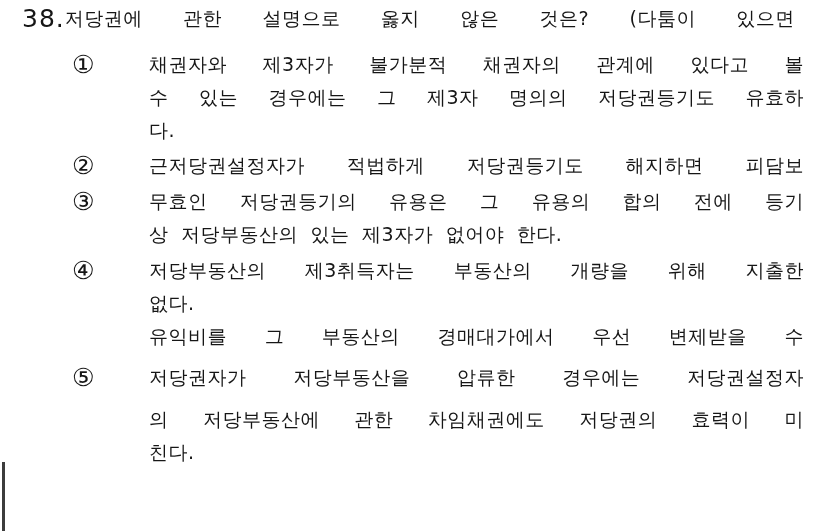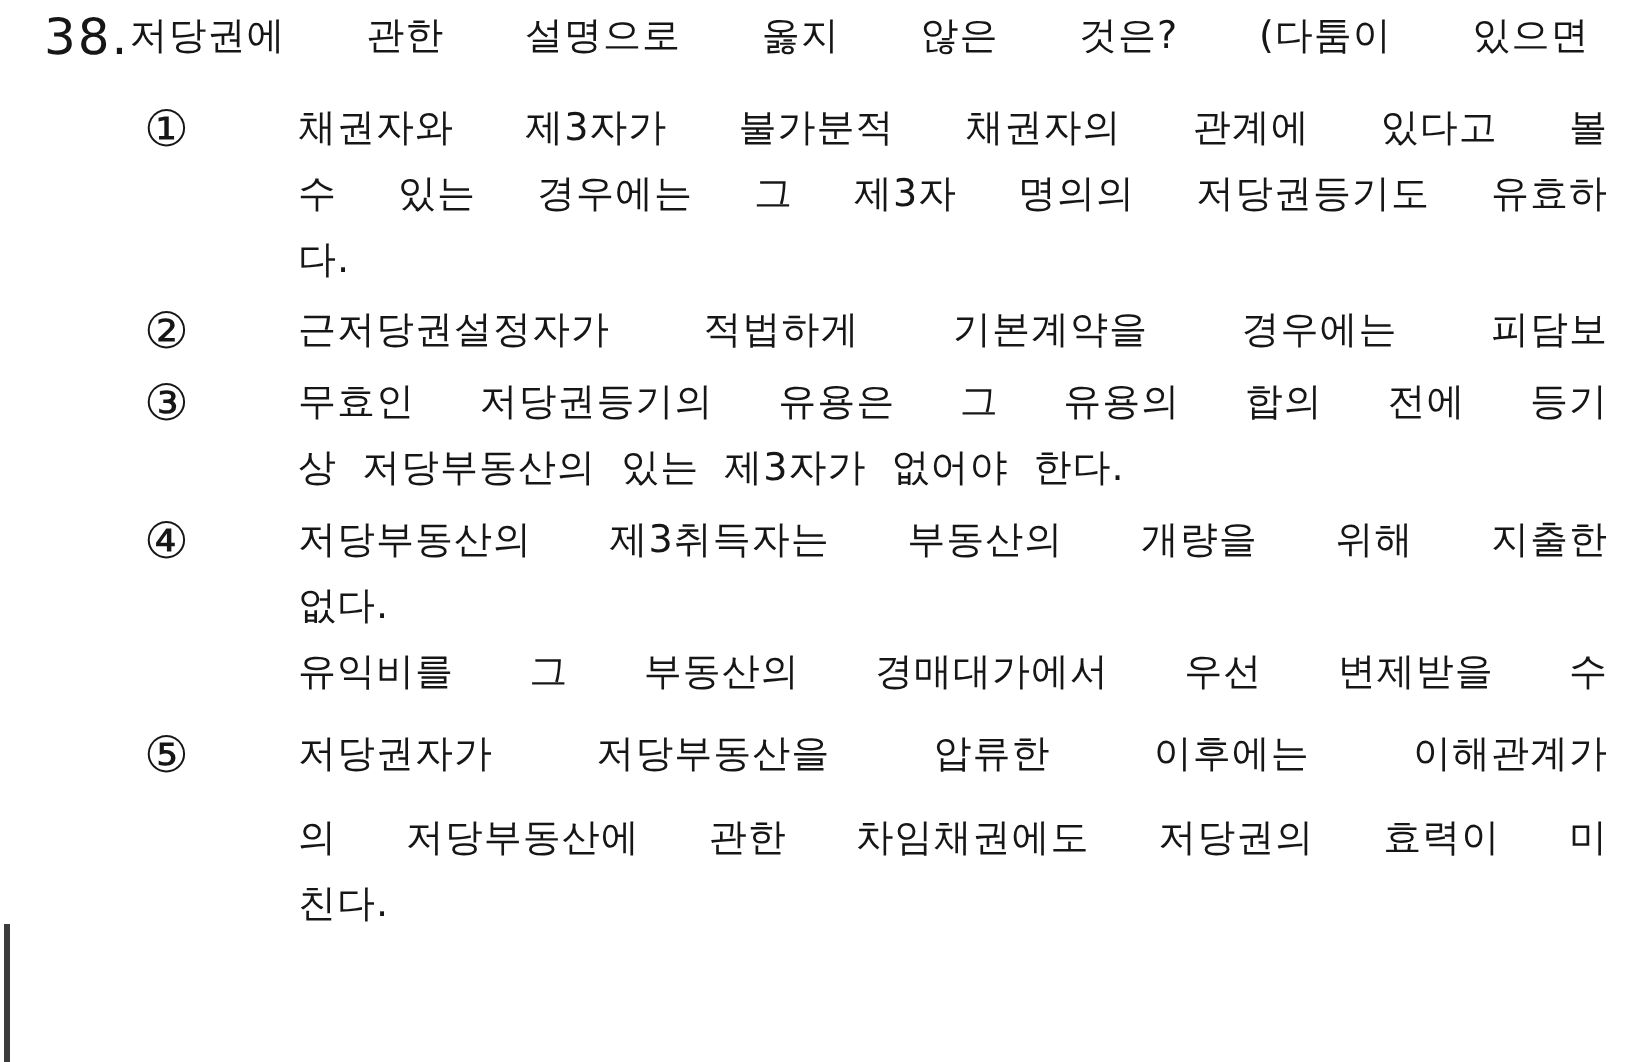--- a/index.html
+++ b/index.html
@@ -99,21 +99,21 @@
       <div class="opt-body">
         <div class="line fill">채권자와 제3자가 불가분적 채권자의 관계에 있다고 볼</div>
         <div class="line fill">수 있는 경우에는 그 제3자 명의의 저당권등기도 유효하</div>
         <div class="line">다.</div>
       </div>
     </div>
 
     <div class="option">
       <span class="opt-marker">②</span>
       <div class="opt-body">
-        <div class="line fill">근저당권설정자가 적법하게 기본계약을 경우에는 피담보</div>
+        <div class="line fill">근저당권설정자가 적법하게 저당권등기도 해지하면 피담보</div>
       </div>
     </div>
 
     <div class="option">
       <span class="opt-marker">③</span>
       <div class="opt-body">
         <div class="line fill">무효인 저당권등기의 유용은 그 유용의 합의 전에 등기</div>
         <div class="line">상 저당부동산의 있는 제3자가 없어야 한다.</div>
       </div>
     </div>
@@ -123,21 +123,21 @@
       <div class="opt-body">
         <div class="line fill">저당부동산의 제3취득자는 부동산의 개량을 위해 지출한</div>
         <div class="line">없다.</div>
         <div class="line fill">유익비를 그 부동산의 경매대가에서 우선 변제받을 수</div>
       </div>
     </div>
 
     <div class="option">
       <span class="opt-marker">⑤</span>
       <div class="opt-body">
-        <div class="line fill">저당권자가 저당부동산을 압류한 이후에는 이해관계가</div>
+        <div class="line fill">저당권자가 저당부동산을 압류한 경우에는 저당권설정자</div>
         <div class="line fill gap-above">의 저당부동산에 관한 차임채권에도 저당권의 효력이 미</div>
         <div class="line">친다.</div>
       </div>
     </div>
 
   </div>
 </div>
 
 <div class="left-rule"></div>
 

